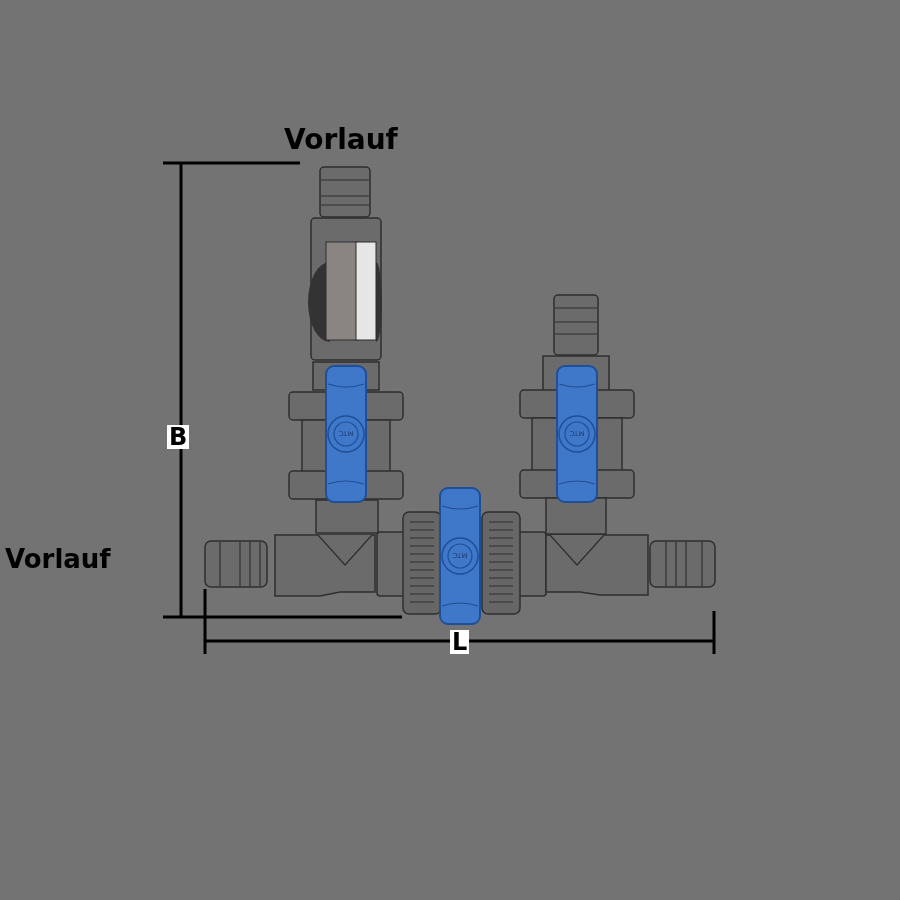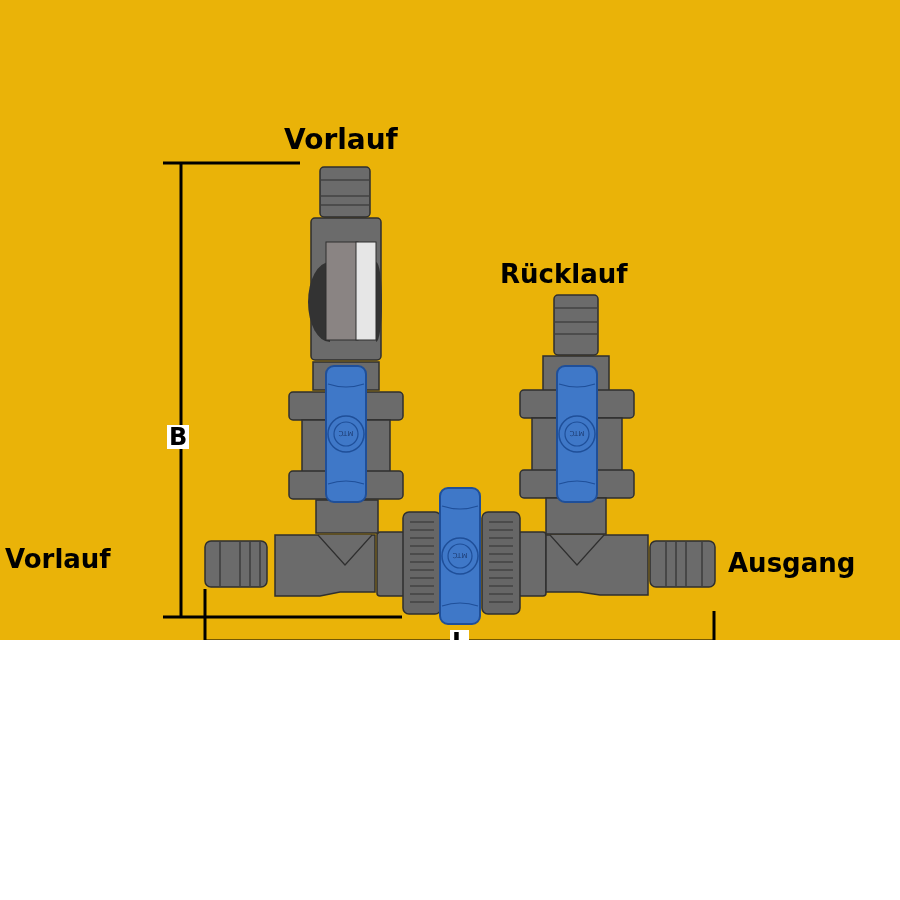--- a/index.html
+++ b/index.html
@@ -1,16 +1,16 @@
 <!DOCTYPE html>
 <html><head>
 <meta charset="utf-8">
 <style>
   html,body{margin:0;padding:0;background:#ffffff;}
-  #stage{position:relative;width:900px;height:640px;overflow:hidden;background:#eab308;}
+  #stage{position:relative;width:900px;height:900px;overflow:hidden;background:#737373;}
   svg{position:absolute;left:0;top:0;}
   .lbl{position:absolute;font-family:"DejaVu Sans","Liberation Sans",sans-serif;font-weight:bold;color:#000;white-space:nowrap;line-height:1;}
 </style>
 </head>
 <body>
 
 <div id="stage">
 <svg width="900" height="900" viewBox="0 0 900 900">
   <defs>
     <g id="handle">
@@ -121,18 +121,16 @@
     <rect x="543" y="356" width="66" height="36" fill="#6b6b6b" stroke="#2f2f2f" stroke-width="1.5"></rect>
     <use href="#nut-h" x="577" y="404"></use>
     <rect x="532" y="418" width="90" height="56" fill="#6b6b6b" stroke="#2f2f2f" stroke-width="1.5"></rect>
     <use href="#nut-h" x="577" y="484"></use>
     <rect x="546" y="498" width="60" height="36" fill="#6b6b6b" stroke="#2f2f2f" stroke-width="1.5"></rect>
     <use href="#handle" x="577" y="434"></use>
   </g>
 </svg>
 
 <div class="lbl" style="left:284px;top:126px;font-size:28px;">Vorlauf</div>
-<div class="lbl" style="left:500px;top:261px;font-size:26px;">Rücklauf</div>
 <div class="lbl" style="left:5px;top:546px;font-size:26px;">Vorlauf</div>
-<div class="lbl" style="left:728px;top:550px;font-size:26px;">Ausgang</div>
 <div class="lbl" style="left:167px;top:425px;font-size:24px;background:#fff;padding:0 2px;">B</div>
 <div class="lbl" style="left:450px;top:630px;font-size:24px;background:#fff;padding:0 2px;">L</div>
 </div>
 
 </body></html>

